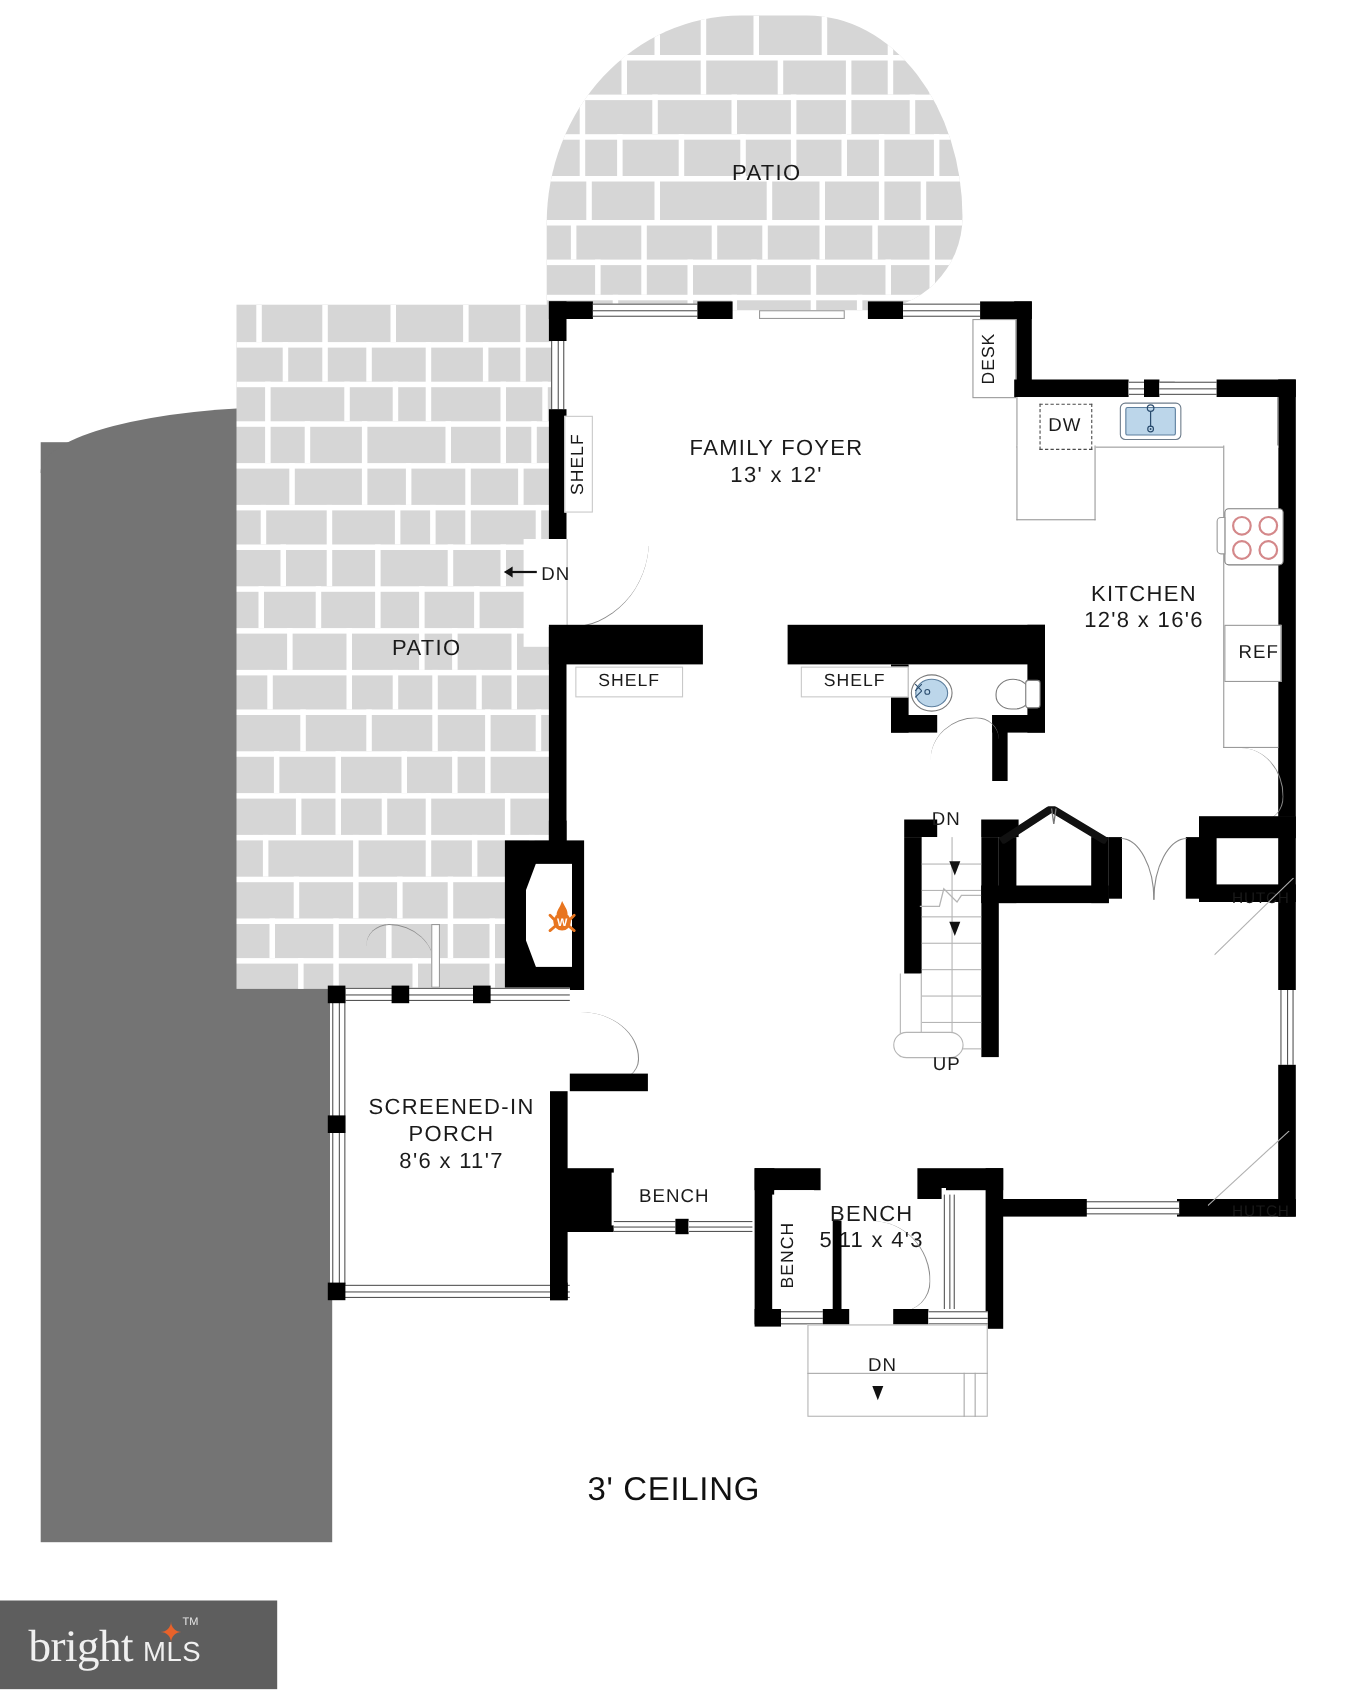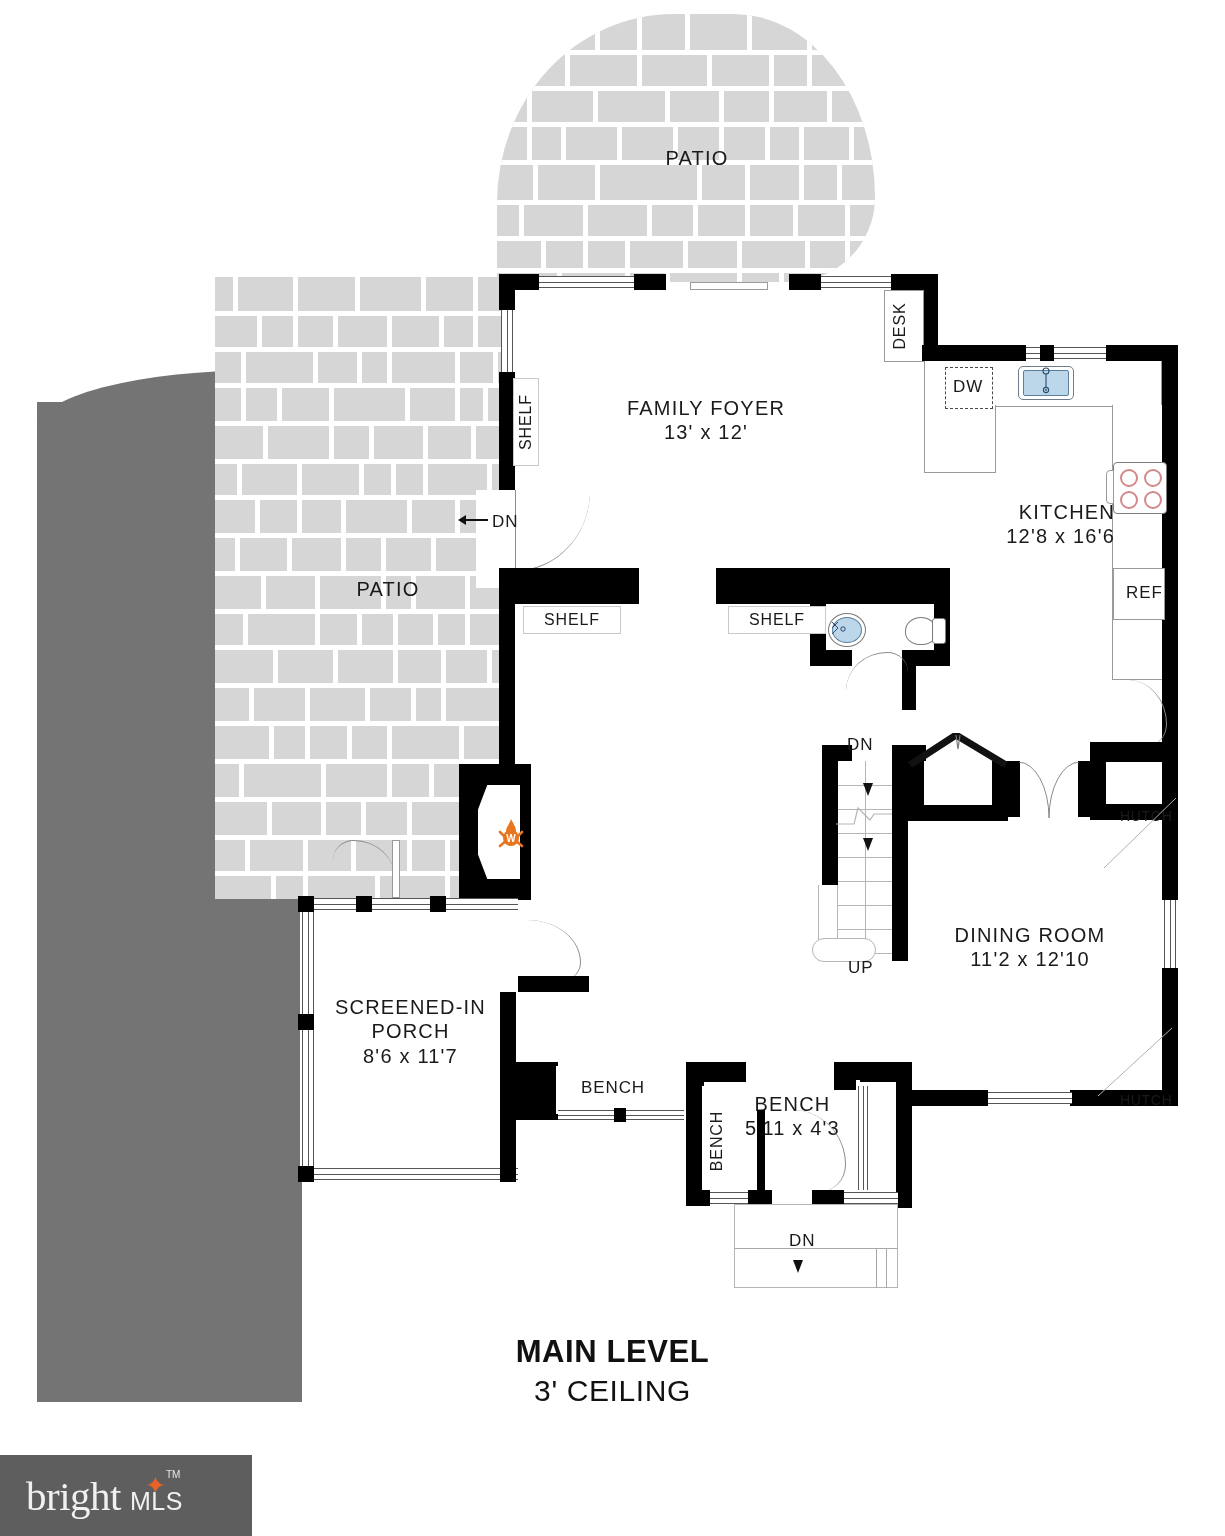--- a/index.html
+++ b/index.html
@@ -330,21 +330,21 @@
   <div class="stove" style="left:1113px;top:462px;width:52px;height:50px;"></div>
   <div class="thin" style="left:1106px;top:470px;width:8px;height:34px;border-radius:4px 0 0 4px;"></div>
   <div class="burner" style="left:1120px;top:469px;width:14px;height:14px;"></div>
   <div class="burner" style="left:1144px;top:469px;width:14px;height:14px;"></div>
   <div class="burner" style="left:1120px;top:491px;width:14px;height:14px;"></div>
   <div class="burner" style="left:1144px;top:491px;width:14px;height:14px;"></div>
 
   <div class="thin" style="left:1113px;top:568px;width:52px;height:52px;"></div>
   <div class="lbl small" style="left:1126px;top:583px;">REF</div>
 
-  <div class="lbl room" style="left:965px;top:500px;width:150px;text-align:right;">
+  <div class="lbl room" style="left:965px;top:528px;width:150px;text-align:center;">
     <span>KITCHEN</span>
     <span class="d">12'8 x 16'6</span>
   </div>
 
   <div class="wall" style="left:1162px;top:680px;width:16px;height:62px;"></div>
   <div class="swing" style="left:1108px;top:680px;width:58px;height:66px;border:1px solid #8a8a8a;
               border-top:none;border-left:none;border-bottom:none;
               border-top-right-radius:58px 66px;"></div>
 
   <div class="wall" style="left:716px;top:568px;width:234px;height:36px;"></div>
@@ -472,24 +472,20 @@
   <div class="wall" style="left:812px;top:1190px;width:32px;height:16px;"></div>
   <div class="win-h" style="left:844px;top:1192px;width:54px;height:12px;"></div>
 
   <div class="thin" style="left:734px;top:1204px;width:164px;height:84px;border-color:#b5b5b5;"></div>
   <div class="lbl small" style="left:789px;top:1231px;">DN</div>
   <div class="thinline" style="left:734px;top:1248px;width:164px;height:1px;"></div>
   <div class="thinline" style="left:876px;top:1248px;width:1px;height:40px;"></div>
   <div class="thinline" style="left:886px;top:1248px;width:1px;height:40px;"></div>
   <div class="ab" style="left:793px;top:1260px;width:0;height:0;border-left:5px solid transparent;border-right:5px solid transparent;border-top:13px solid #111;"></div>
 
-  <div class="lbl room" style="left:930px;top:923px;width:200px;text-align:center;">
-    <span>DINING ROOM</span>
-    <span class="d">11'2 x 12'10</span>
-  </div>
 
   <div class="wall" style="left:908px;top:761px;width:16px;height:60px;"></div>
   <div class="wall" style="left:992px;top:761px;width:16px;height:60px;"></div>
   <div class="wall" style="left:892px;top:805px;width:116px;height:16px;"></div>
   <svg class="ab" style="left:908px;top:733px;" width="100" height="34" viewBox="0 0 100 34">
     <path d="M2 32 L48 2 L98 32" stroke="#111" stroke-width="7" fill="none"></path>
     <path d="M48 2 L50 16 L52 2" stroke="#777" stroke-width="1.2" fill="none"></path>
   </svg>
 
   <div class="wall" style="left:1008px;top:761px;width:12px;height:56px;"></div>
@@ -512,21 +508,20 @@
   <div class="wall" style="left:1162px;top:968px;width:16px;height:138px;"></div>
   <div class="wall" style="left:1070px;top:1090px;width:108px;height:16px;"></div>
   <div class="lbl tiny" style="left:1120px;top:1092px;">HUTCH</div>
   <svg class="ab" style="left:1098px;top:1028px;" width="76" height="70" viewBox="0 0 76 70">
     <path d="M0 68 L74 0" stroke="#b0b0b0" stroke-width="1" fill="none"></path>
   </svg>
   <div class="win-h" style="left:986px;top:1092px;width:86px;height:12px;"></div>
   <div class="wall" style="left:908px;top:1090px;width:80px;height:16px;"></div>
 
   <div id="footer" style="top:1334px;">
-    <div class="t1">MAIN LEVEL</div>
     <div class="t3">3' CEILING</div>
   </div>
 
   <div id="logo">
     <div class="lw">
       <span class="b1">bright</span>
       <span class="b2">MLS</span>
       <span class="star">✦</span>
       <span class="tm">TM</span>
     </div>

